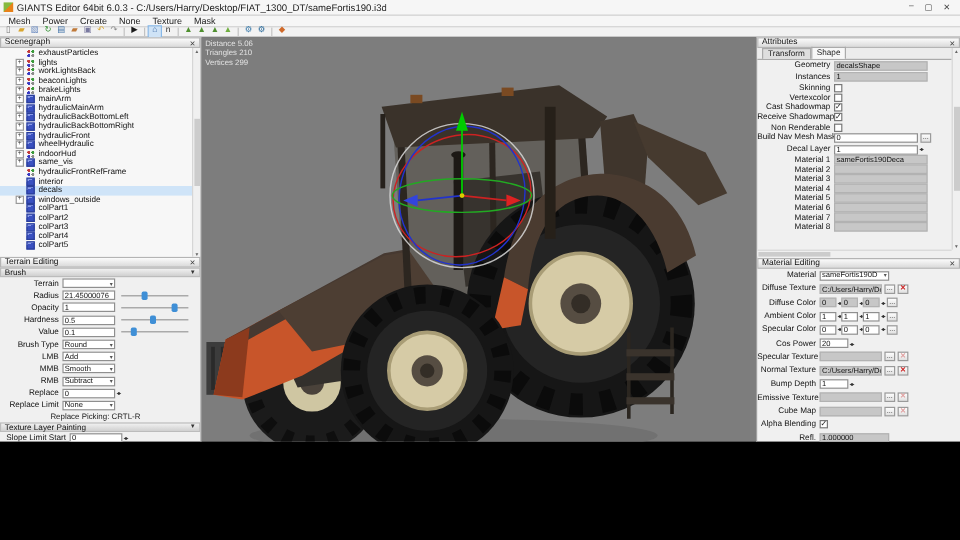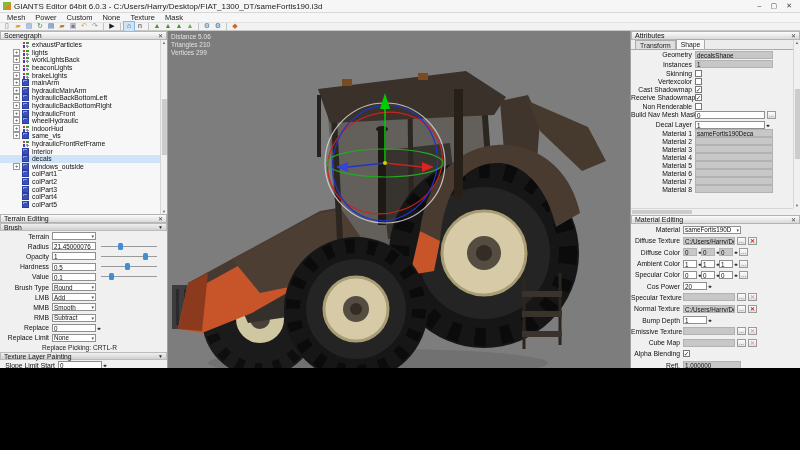--- a/index.html
+++ b/index.html
@@ -167,21 +167,21 @@
     <span class="win-controls">
       <span>–</span>
       <span>▢</span>
       <span>✕</span>
     </span>
   </div>
 
   <div id="menubar">
     <span class="mi">Mesh</span>
     <span class="mi">Power</span>
-    <span class="mi">Custom</span>
+    <span class="mi">Create</span>
     <span class="mi">None</span>
     <span class="mi">Texture</span>
     <span class="mi">Mask</span>
   </div>
 
   <div id="toolbar">
     <span class="tbtn" style="color:#777">▯</span>
     <span class="tbtn" style="color:#d9a62e">▰</span>
     <span class="tbtn" style="color:#6a8ac0">▧</span>
     <span class="tbtn" style="color:#2f8f2f">↻</span>

